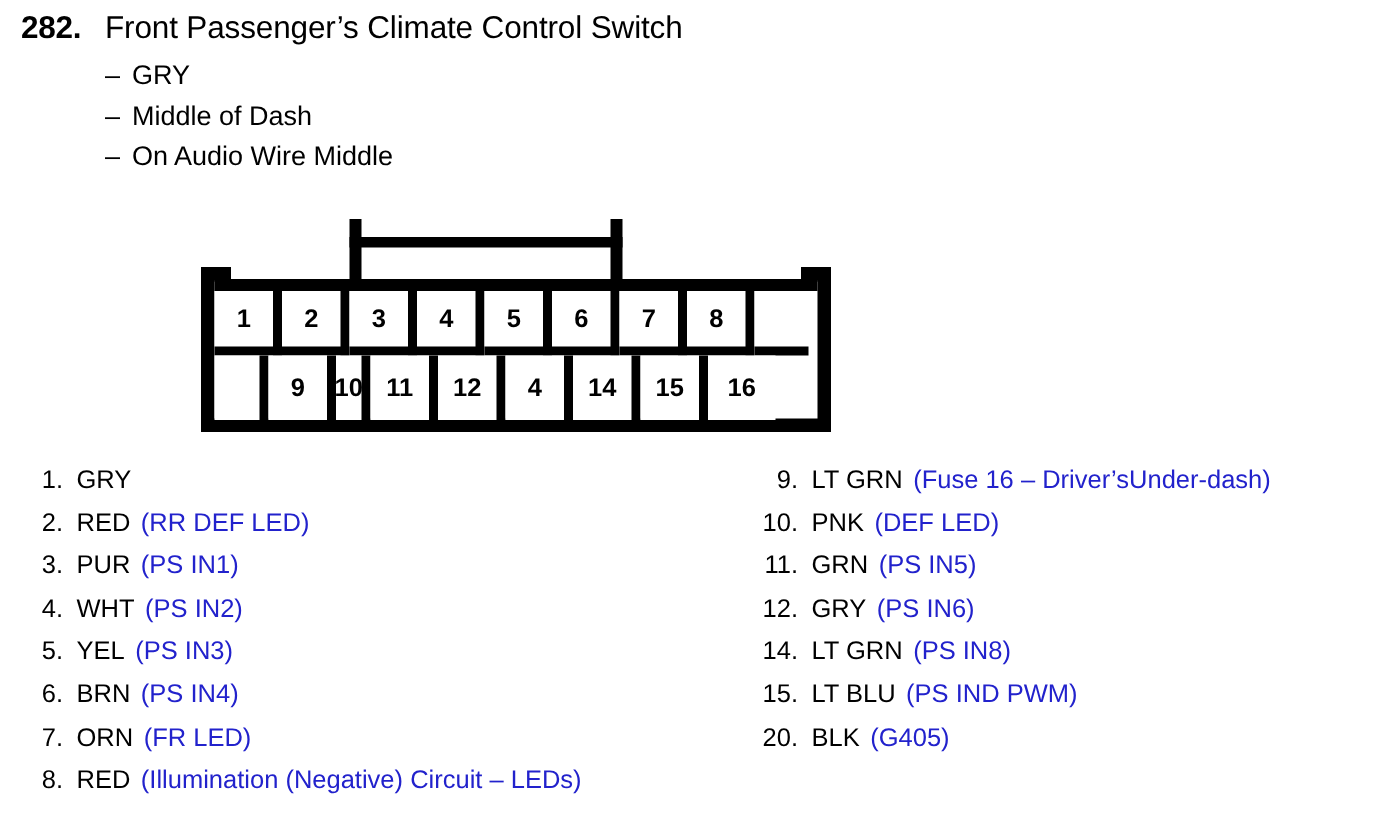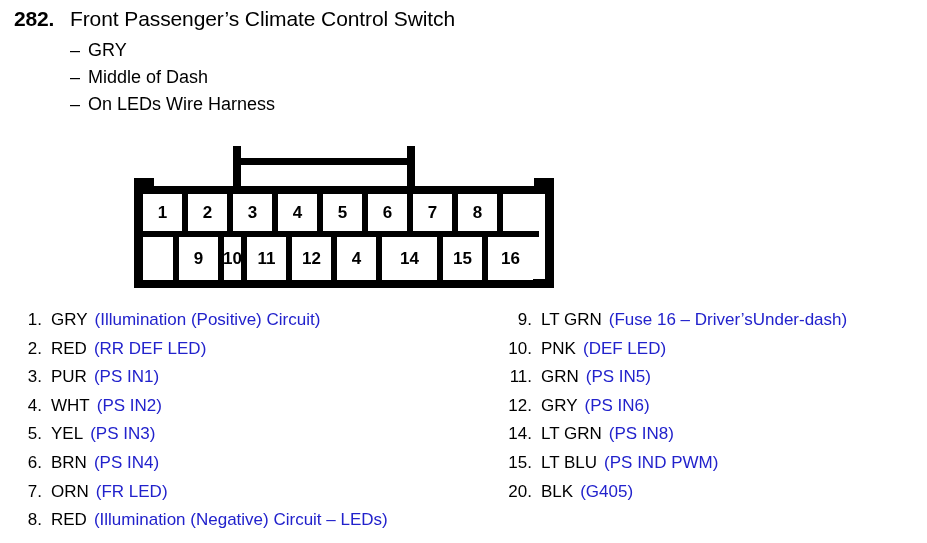--- a/index.html
+++ b/index.html
@@ -209,21 +209,21 @@
     <div class="subtitle-item">
       <span class="subtitle-dash">–</span>
       <span>GRY</span>
     </div>
     <div class="subtitle-item">
       <span class="subtitle-dash">–</span>
       <span>Middle of Dash</span>
     </div>
     <div class="subtitle-item">
       <span class="subtitle-dash">–</span>
-      <span>On LEDs Wire Harness</span>
+      <span>On Audio Wire Middle</span>
     </div>
   </div>
 </div>
 
 <div class="connector">
 
   <div class="latch">
     <div class="latch-post left"></div>
     <div class="latch-post right"></div>
     <div class="latch-bar"></div>
@@ -251,35 +251,34 @@
         <div class="cell" style="width:45px">8</div>
         <div class="cell blank" style="width:36px"></div>
       </div>
       <div class="pin-row bottom">
         <div class="cell blank" style="width:36px"></div>
         <div class="cell" style="width:45px">9</div>
         <div class="cell" style="width:23px">10</div>
         <div class="cell" style="width:45px">11</div>
         <div class="cell" style="width:45px">12</div>
         <div class="cell" style="width:45px">4</div>
-        <div class="cell" style="width:61px">14</div>
+        <div class="cell" style="width:45px">14</div>
         <div class="cell" style="width:45px">15</div>
         <div class="cell" style="width:45px">16</div>
       </div>
     </div>
   </div>
 </div>
 
 <div class="legend">
 
   <div class="legend-col left">
     <div class="legend-item">
       <span class="legend-num">1.</span>
       <span class="legend-color">GRY</span>
-      <span class="legend-desc">(Illumination (Positive) Circuit)</span>
     </div>
     <div class="legend-item">
       <span class="legend-num">2.</span>
       <span class="legend-color">RED</span>
       <span class="legend-desc">(RR DEF LED)</span>
     </div>
     <div class="legend-item">
       <span class="legend-num">3.</span>
       <span class="legend-color">PUR</span>
       <span class="legend-desc">(PS IN1)</span>

